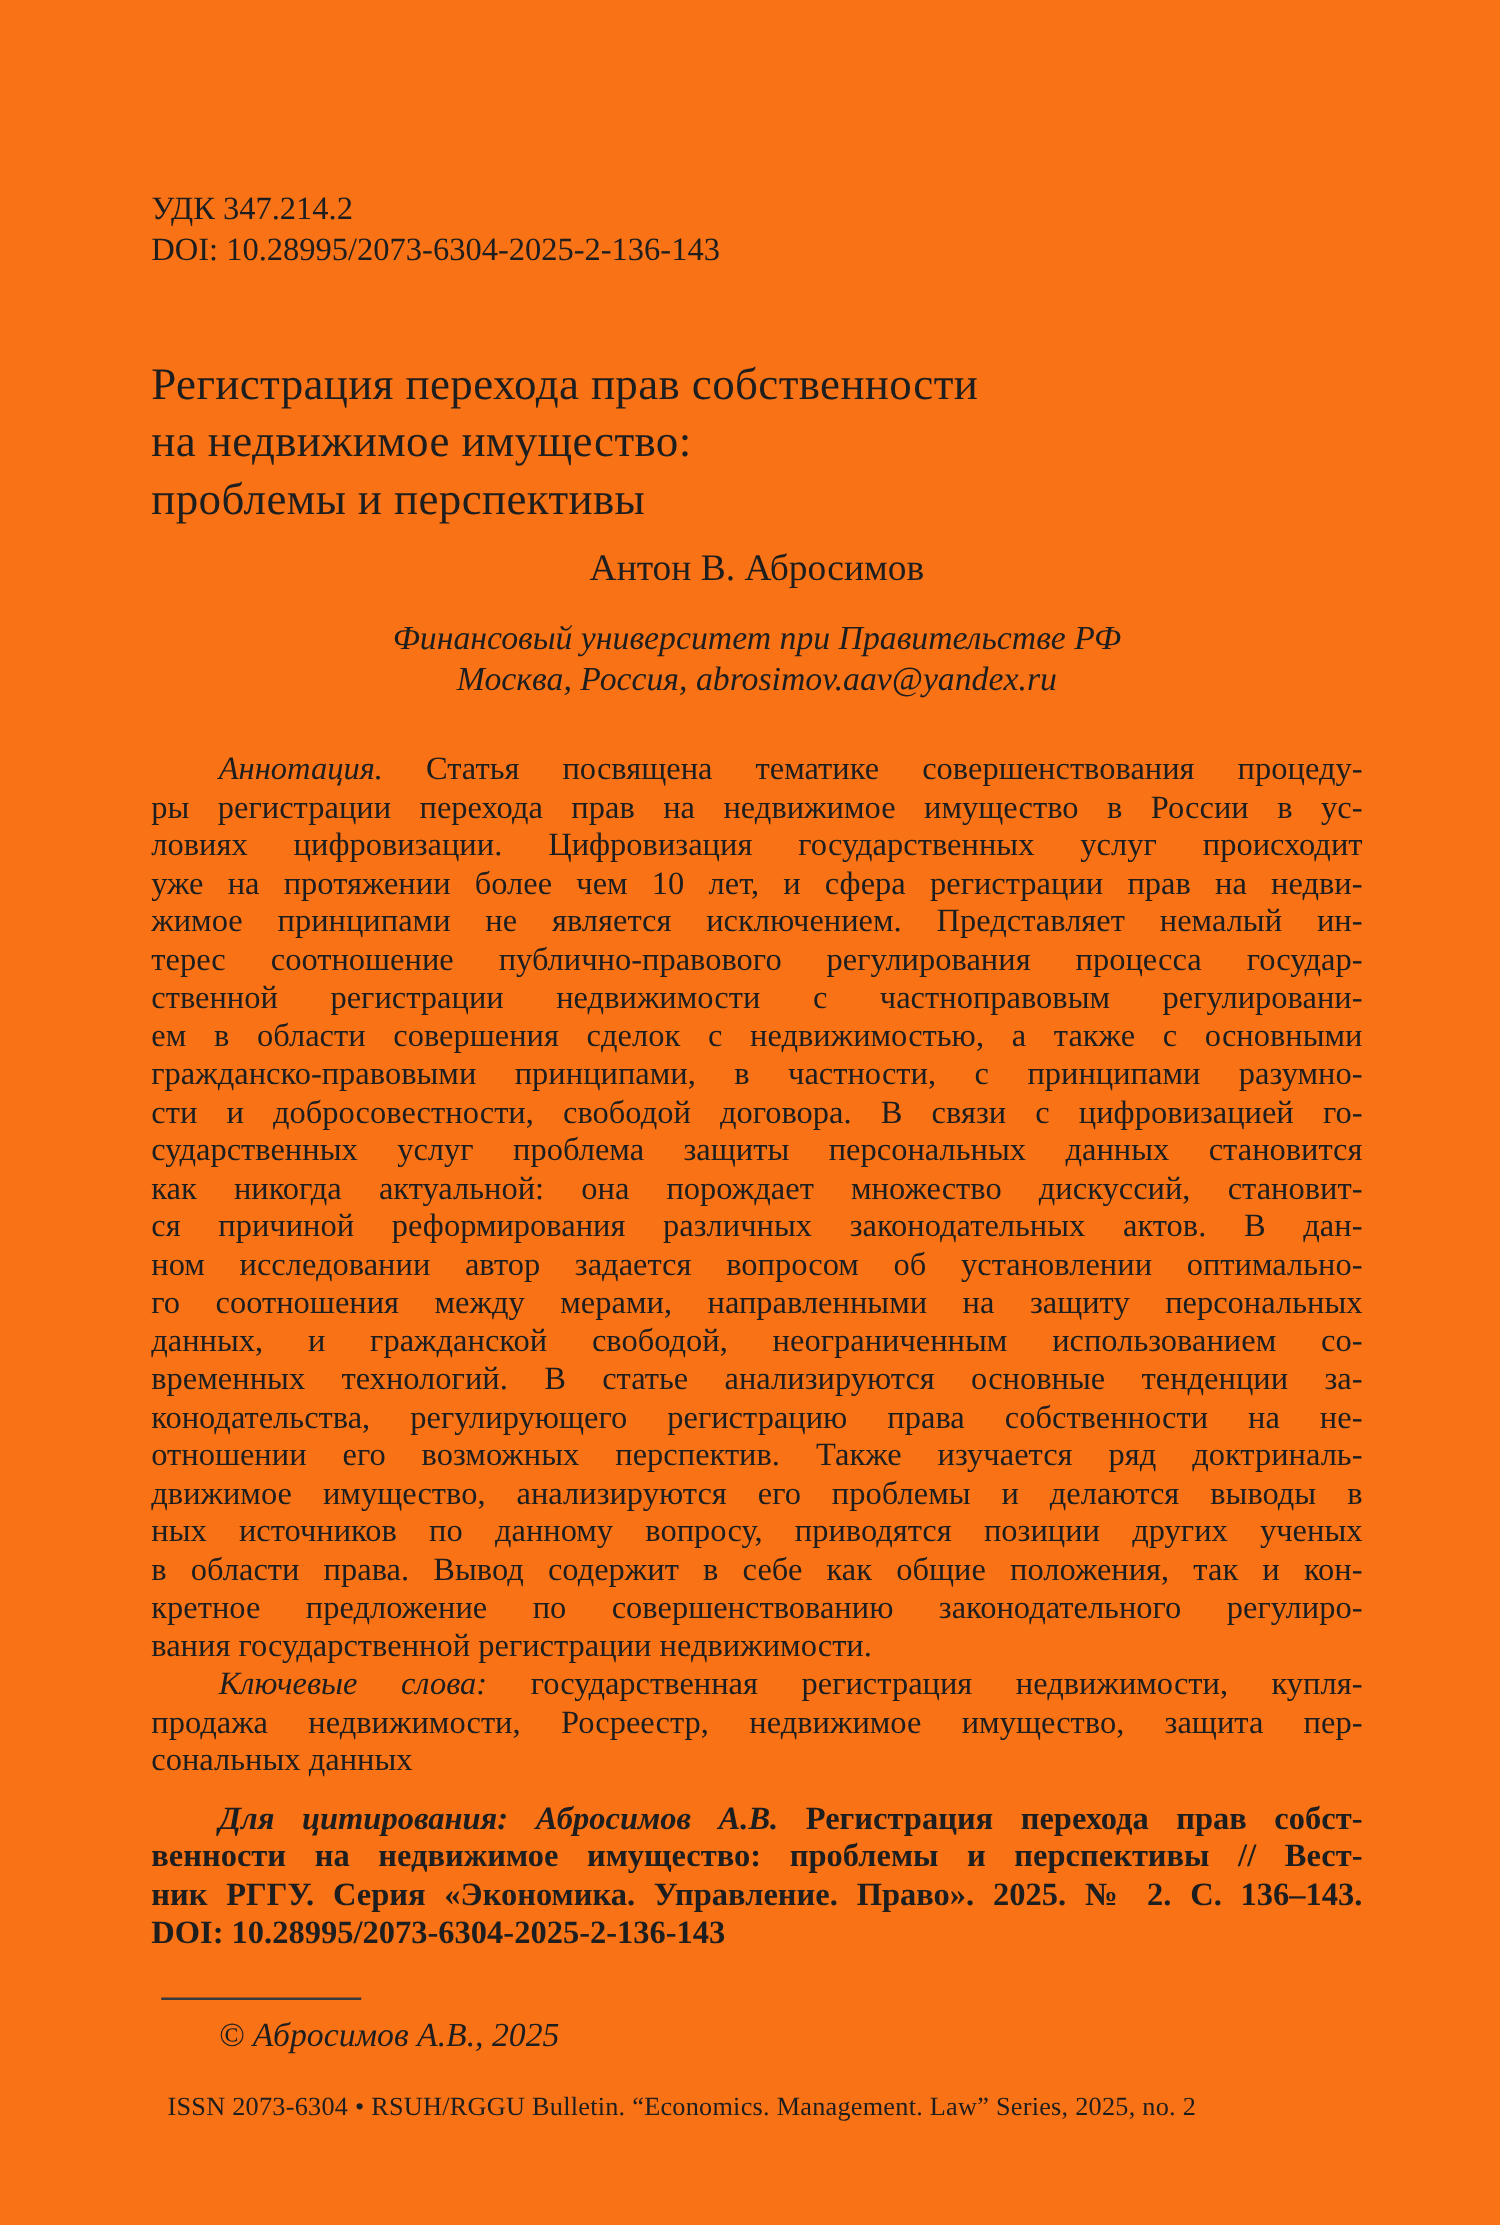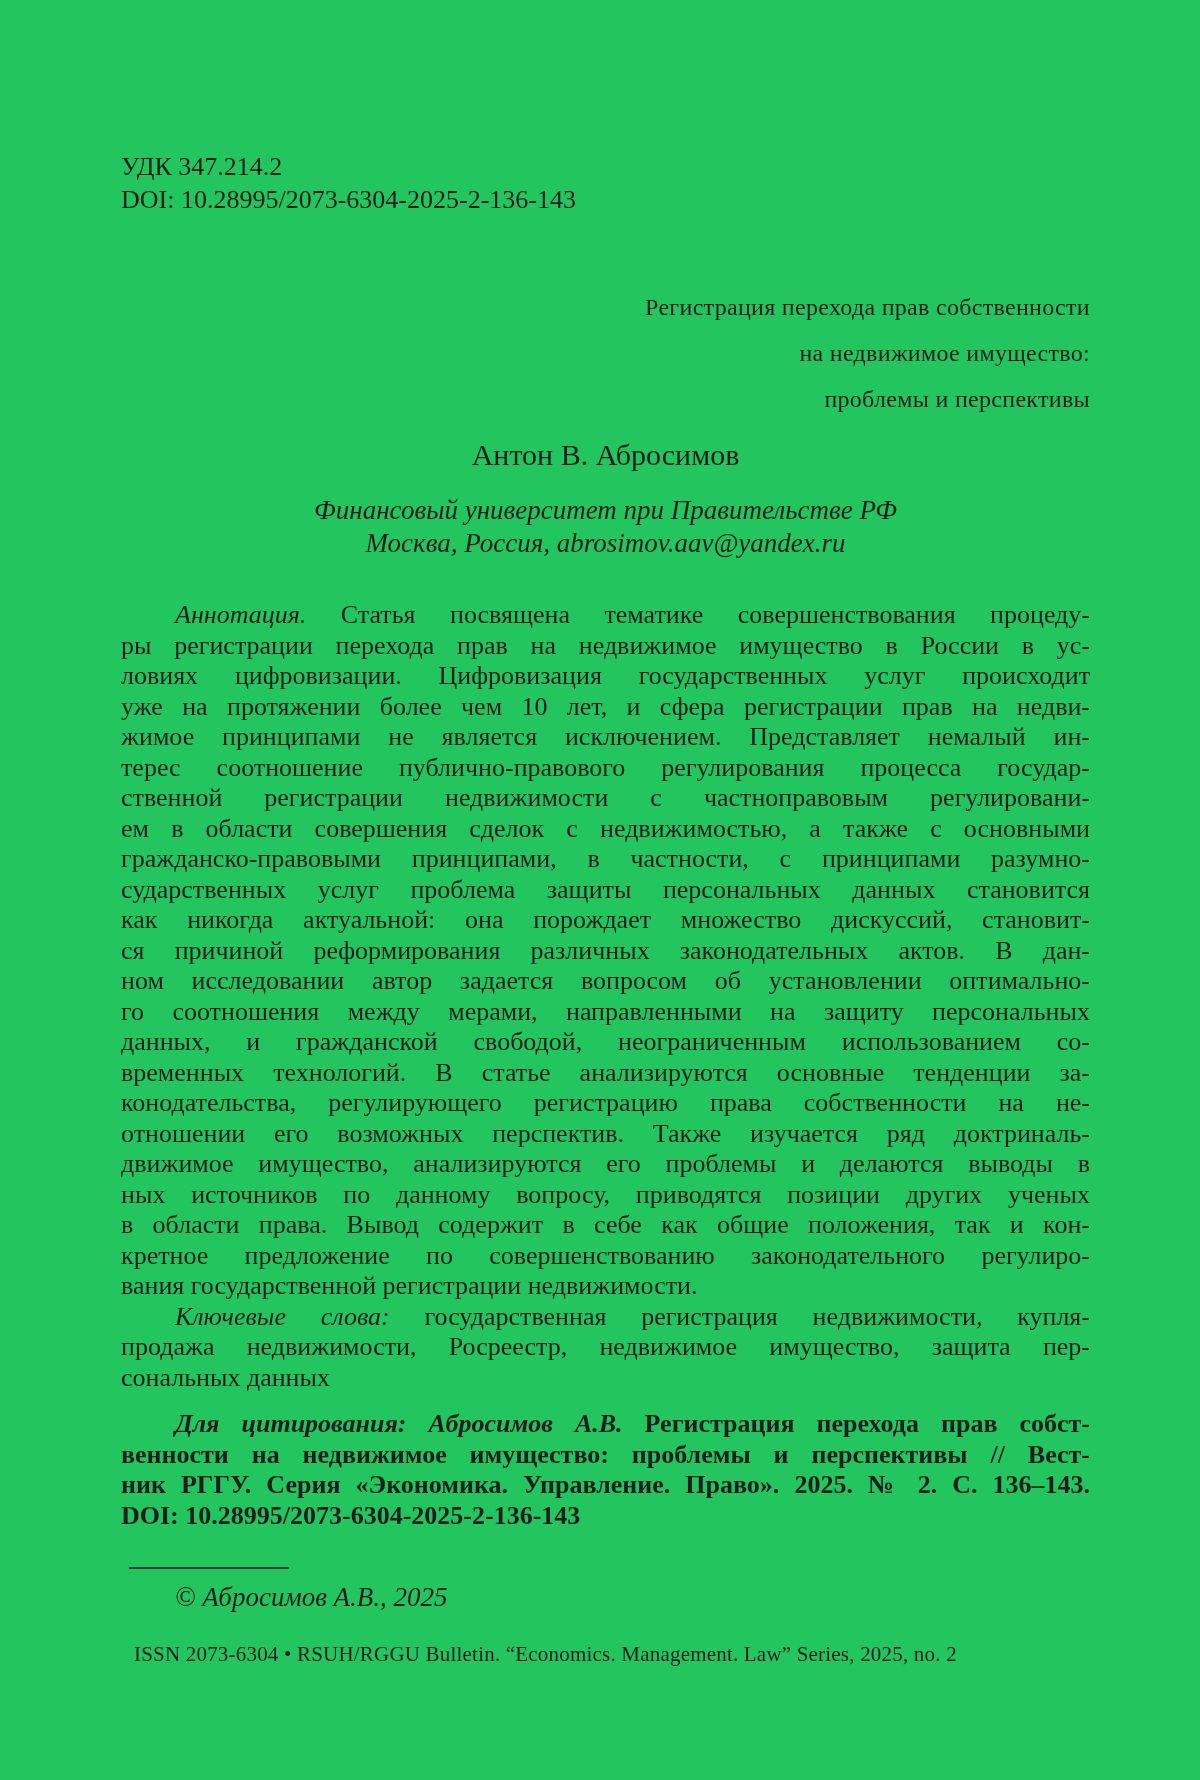--- a/index.html
+++ b/index.html
@@ -1,35 +1,35 @@
 <!DOCTYPE html>
 <html lang="ru"><head>
 <meta charset="utf-8">
 <style>
   html, body { margin: 0; padding: 0; background: #ffffff; }
   .page {
     position: relative;
     width: 1200px;
     height: 1780px;
-    background: #22c55e;
+    background: #f97316;
     font-family: "Liberation Serif", "DejaVu Serif", serif;
     color: #1e1e1e;
     overflow: hidden;
   }
   .content {
     position: absolute;
     left: 121px;
     top: 0;
     width: 969px;
   }
   .meta-block { margin-top: 150px; font-size: 26px; line-height: 33px; }
   .title-block {
     margin-top: 68px;
-    text-align: right;
-    font-size: 24px;
+    text-align: left;
+    font-size: 36px;
     line-height: 46px;
     letter-spacing: 0.3px;
   }
   .author-name {
     margin-top: 14px;
     text-align: center;
     font-size: 30px;
     line-height: 38px;
   }
   .affiliation {
@@ -103,20 +103,21 @@
     <div class="para abstract-block">
       <div class="bodyline firstline"><span class="ital">Аннотация.</span> <span>Статья посвящена тематике совершенствования процеду-</span></div>
       <div class="bodyline">ры регистрации перехода прав на недвижимое имущество в России в ус-</div>
       <div class="bodyline">ловиях цифровизации. Цифровизация государственных услуг происходит</div>
       <div class="bodyline">уже на протяжении более чем 10 лет, и сфера регистрации прав на недви-</div>
       <div class="bodyline">жимое принципами не является исключением. Представляет немалый ин-</div>
       <div class="bodyline">терес соотношение публично-правового регулирования процесса государ-</div>
       <div class="bodyline">ственной регистрации недвижимости с частноправовым регулировани-</div>
       <div class="bodyline">ем в области совершения сделок с недвижимостью, а также с основными</div>
       <div class="bodyline">гражданско-правовыми принципами, в частности, с принципами разумно-</div>
+      <div class="bodyline">сти и добросовестности, свободой договора. В связи с цифровизацией го-</div>
       <div class="bodyline">сударственных услуг проблема защиты персональных данных становится</div>
       <div class="bodyline">как никогда актуальной: она порождает множество дискуссий, становит-</div>
       <div class="bodyline">ся причиной реформирования различных законодательных актов. В дан-</div>
       <div class="bodyline">ном исследовании автор задается вопросом об установлении оптимально-</div>
       <div class="bodyline">го соотношения между мерами, направленными на защиту персональных</div>
       <div class="bodyline">данных, и гражданской свободой, неограниченным использованием со-</div>
       <div class="bodyline">временных технологий. В статье анализируются основные тенденции за-</div>
       <div class="bodyline">конодательства, регулирующего регистрацию права собственности на не-</div>
       <div class="bodyline">отношении его возможных перспектив. Также изучается ряд доктриналь-</div>
       <div class="bodyline">движимое имущество, анализируются его проблемы и делаются выводы в</div>

